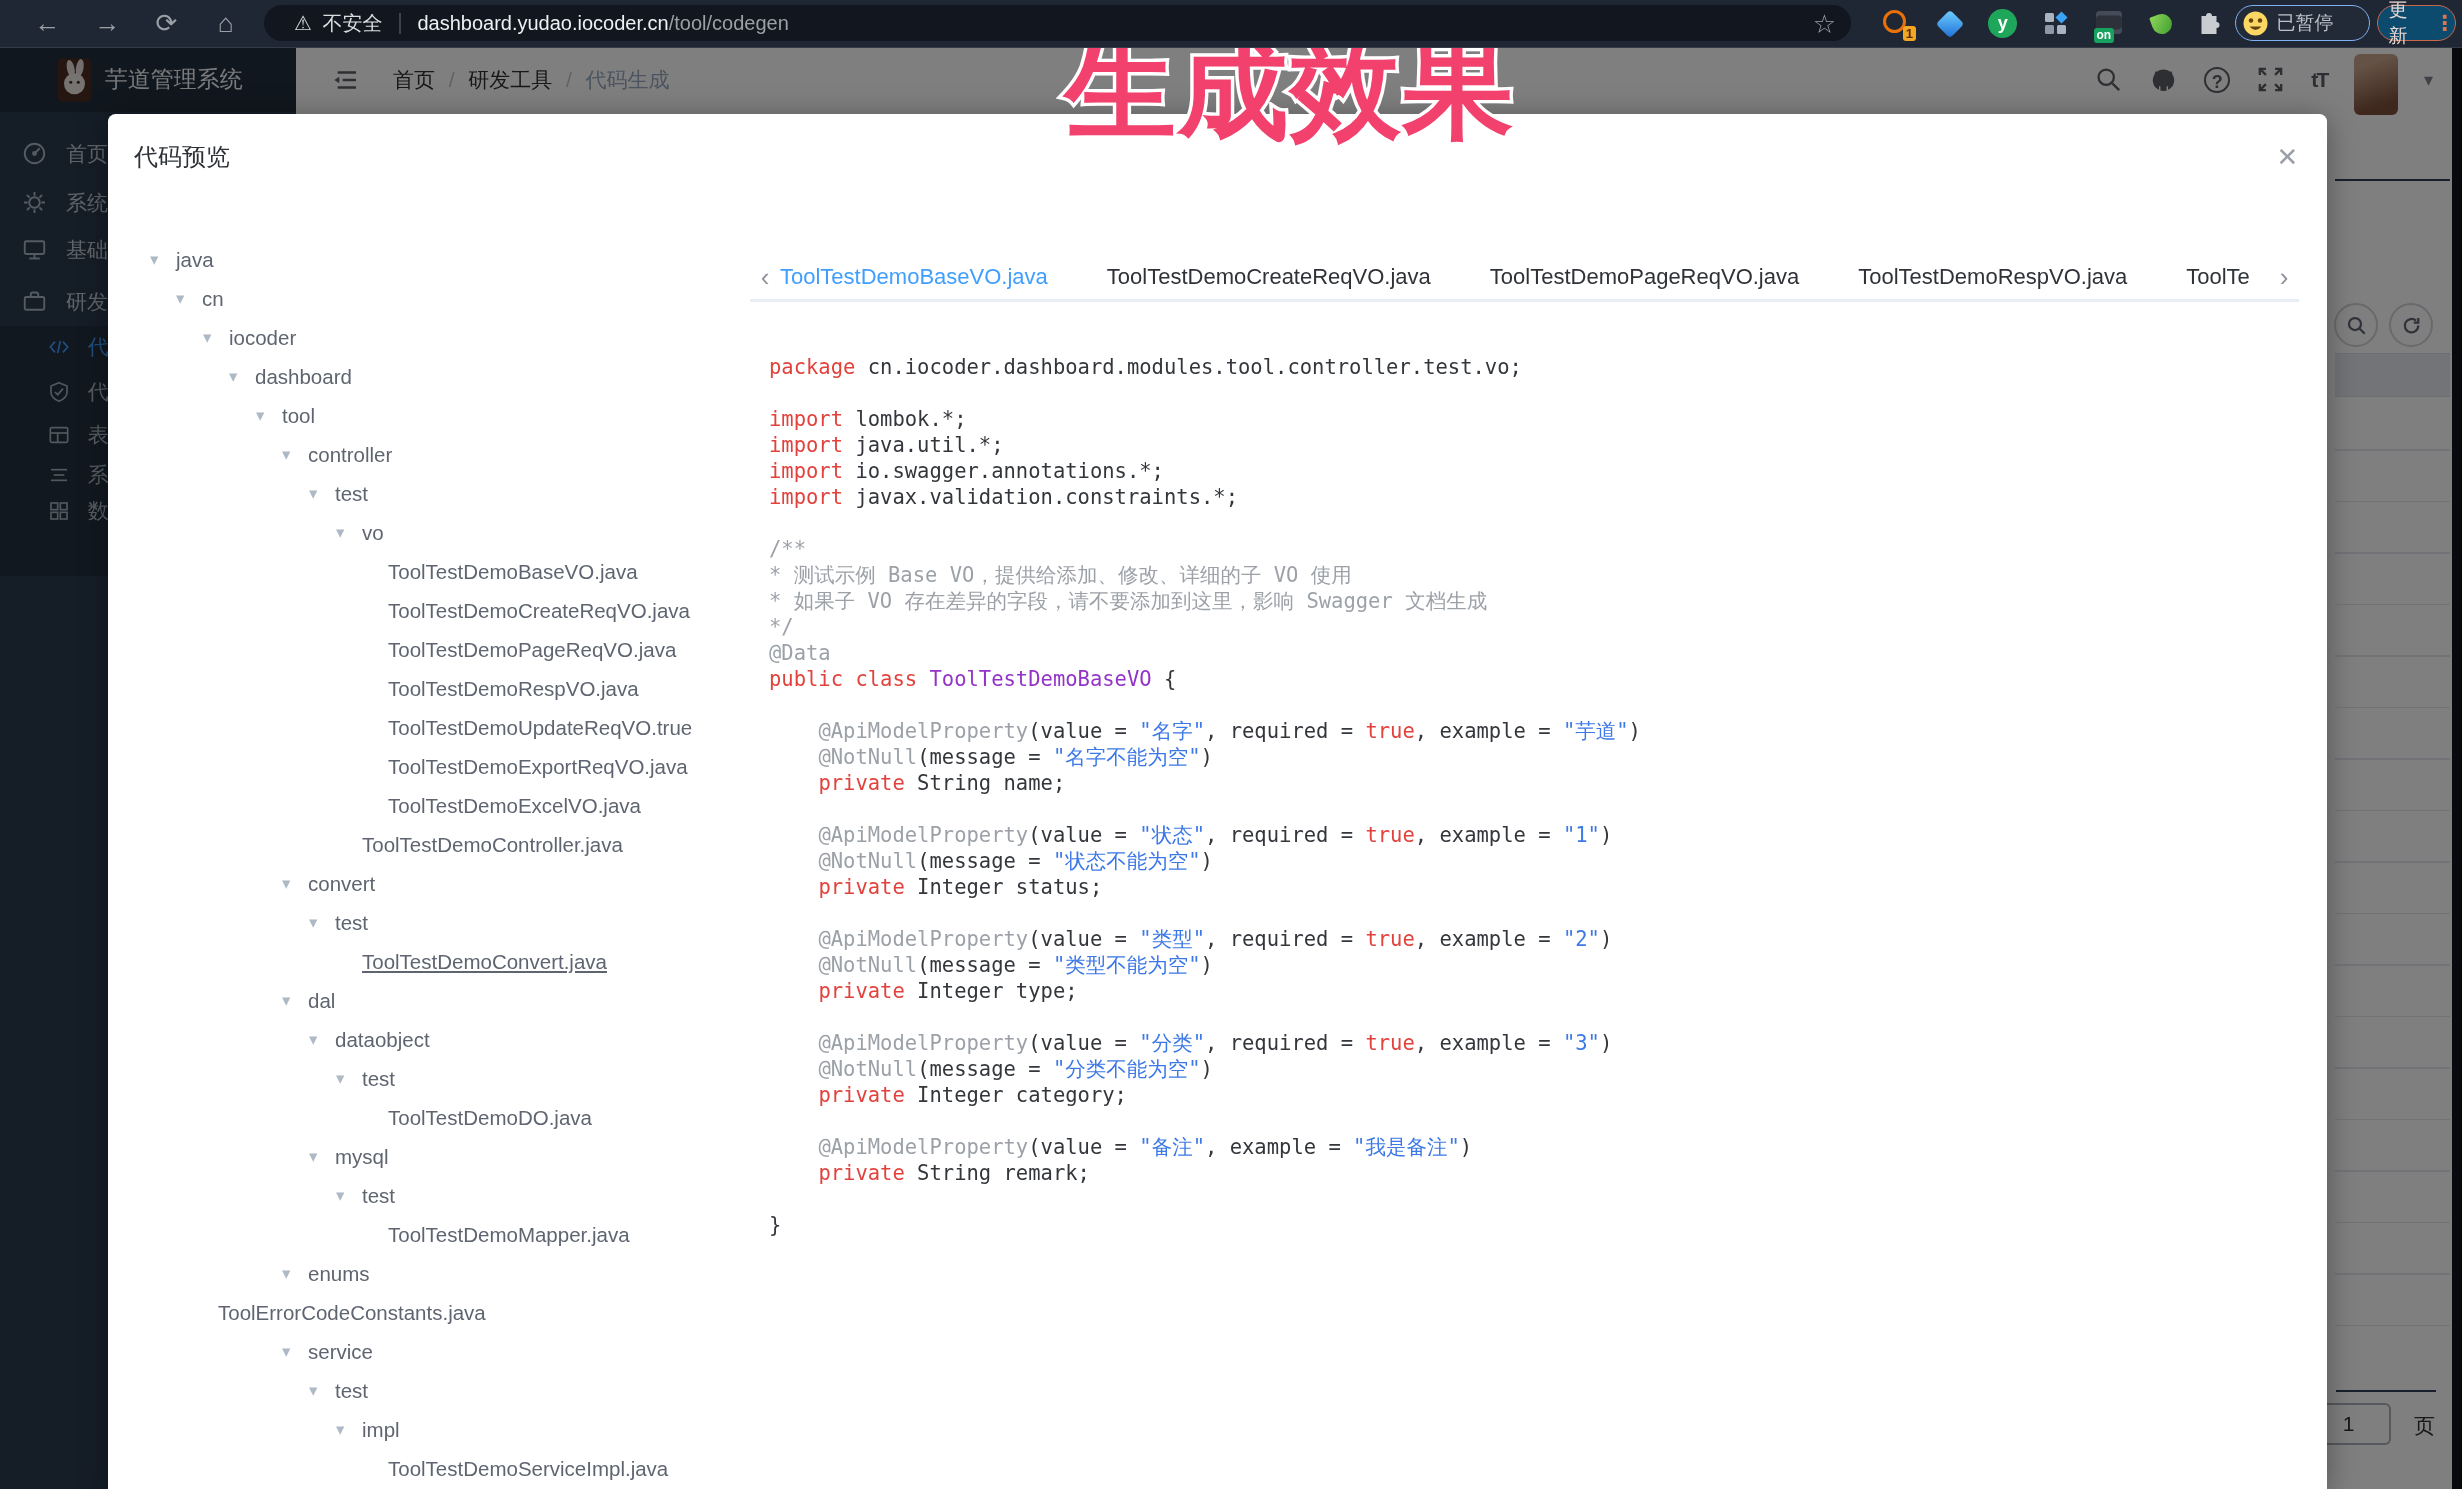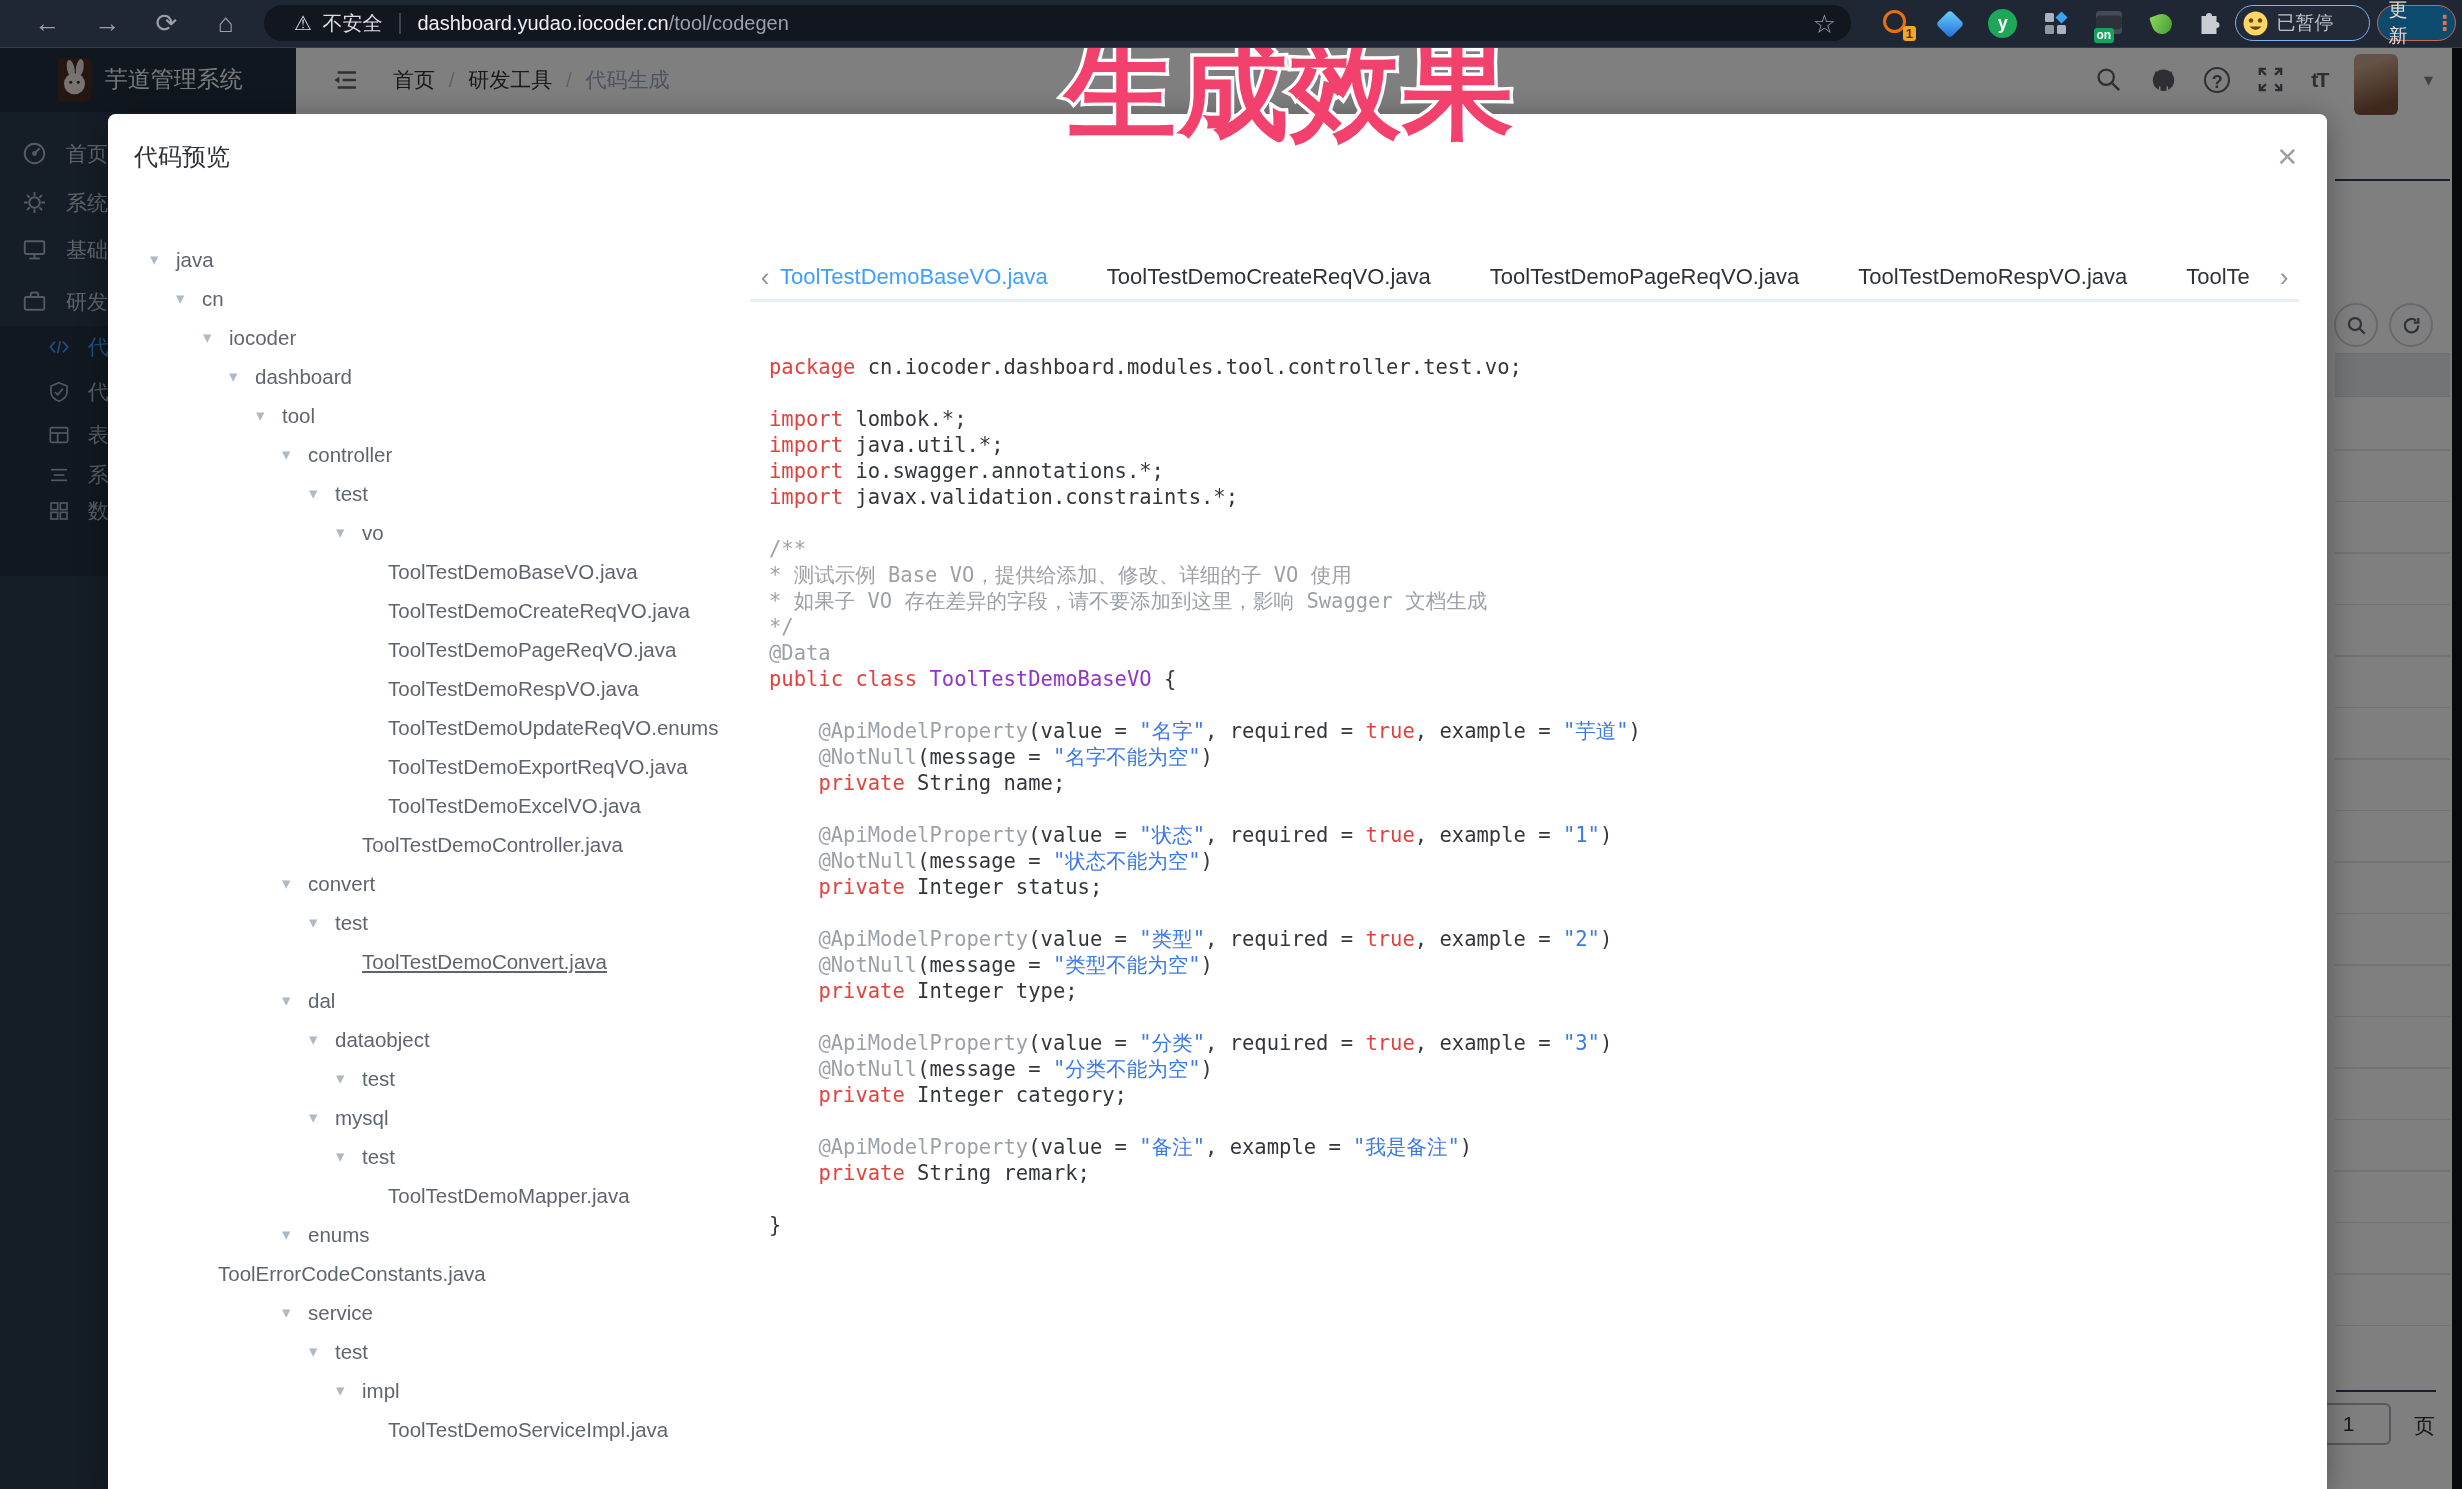--- a/index.html
+++ b/index.html
@@ -404,21 +404,21 @@
       <div class="tree-row" style="padding-left: 254px;">
         <span class="caret"></span>
         <span class="tlabel">ToolTestDemoPageReqVO.java</span>
       </div>
       <div class="tree-row" style="padding-left: 254px;">
         <span class="caret"></span>
         <span class="tlabel">ToolTestDemoRespVO.java</span>
       </div>
       <div class="tree-row" style="padding-left: 254px;">
         <span class="caret"></span>
-        <span class="tlabel">ToolTestDemoUpdateReqVO.enums</span>
+        <span class="tlabel">ToolTestDemoUpdateReqVO.true</span>
       </div>
       <div class="tree-row" style="padding-left: 254px;">
         <span class="caret"></span>
         <span class="tlabel">ToolTestDemoExportReqVO.java</span>
       </div>
       <div class="tree-row" style="padding-left: 254px;">
         <span class="caret"></span>
         <span class="tlabel">ToolTestDemoExcelVO.java</span>
       </div>
       <div class="tree-row" style="padding-left: 228px;">
@@ -441,20 +441,24 @@
         <span class="caret">▾</span>
         <span class="tlabel">dal</span>
       </div>
       <div class="tree-row" style="padding-left: 201px;">
         <span class="caret">▾</span>
         <span class="tlabel">dataobject</span>
       </div>
       <div class="tree-row" style="padding-left: 228px;">
         <span class="caret">▾</span>
         <span class="tlabel">test</span>
+      </div>
+      <div class="tree-row" style="padding-left: 254px;">
+        <span class="caret"></span>
+        <span class="tlabel">ToolTestDemoDO.java</span>
       </div>
       <div class="tree-row" style="padding-left: 201px;">
         <span class="caret">▾</span>
         <span class="tlabel">mysql</span>
       </div>
       <div class="tree-row" style="padding-left: 228px;">
         <span class="caret">▾</span>
         <span class="tlabel">test</span>
       </div>
       <div class="tree-row" style="padding-left: 254px;">

